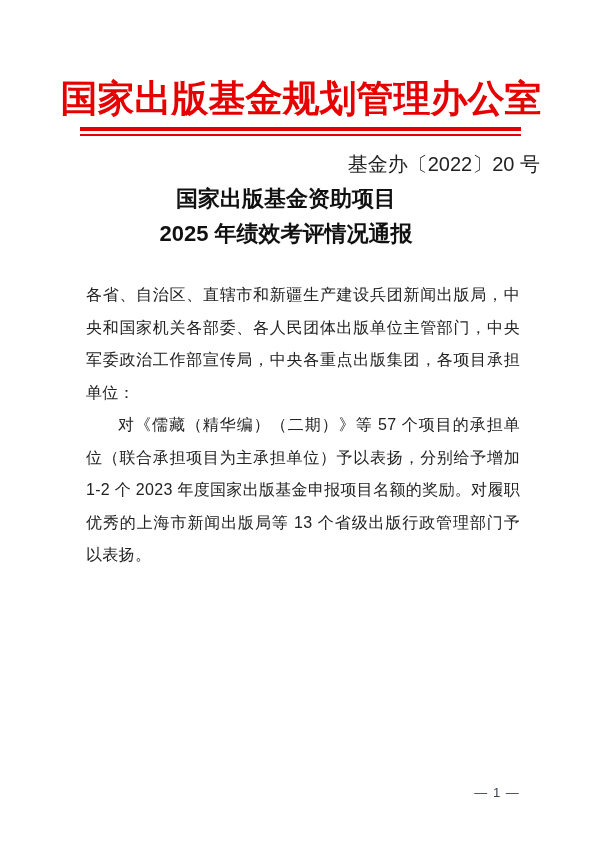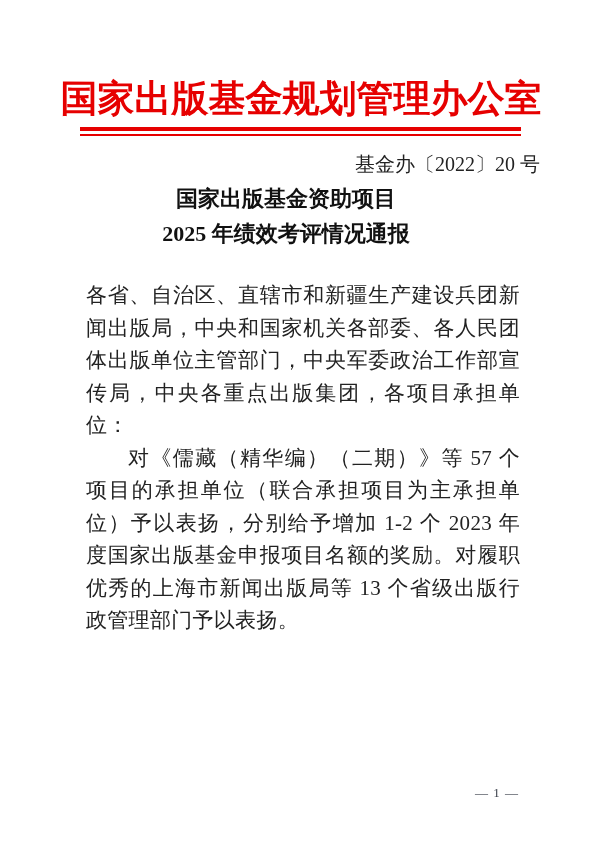--- a/index.html
+++ b/index.html
@@ -6,21 +6,21 @@
     margin: 0;
     padding: 0;
     background: #ffffff;
   }
   .page {
     position: relative;
     width: 602px;
     height: 807px;
     background: #ffffff;
     overflow: hidden;
-    font-family: Liberation Serif, serif;
+    font-family: Liberation Sans, sans-serif;
     color: #1f1f1f;
   }
   .header-title {
     position: absolute;
     top: 74px;
     left: 0;
     right: 0;
     text-align: center;
     font-size: 37px;
     font-weight: bold;
@@ -54,21 +54,21 @@
     font-size: 22px;
     font-weight: bold;
     line-height: 35px;
     color: #111111;
   }
   .body-text {
     position: absolute;
     top: 279px;
     left: 86px;
     width: 434px;
-    font-size: 21px;
+    font-size: 16px;
     line-height: 32.5px;
     letter-spacing: 0.3px;
     text-align: justify;
     color: #222222;
   }
   .body-text p {
     margin: 0;
     padding: 0;
   }
   .body-text p.indent {

